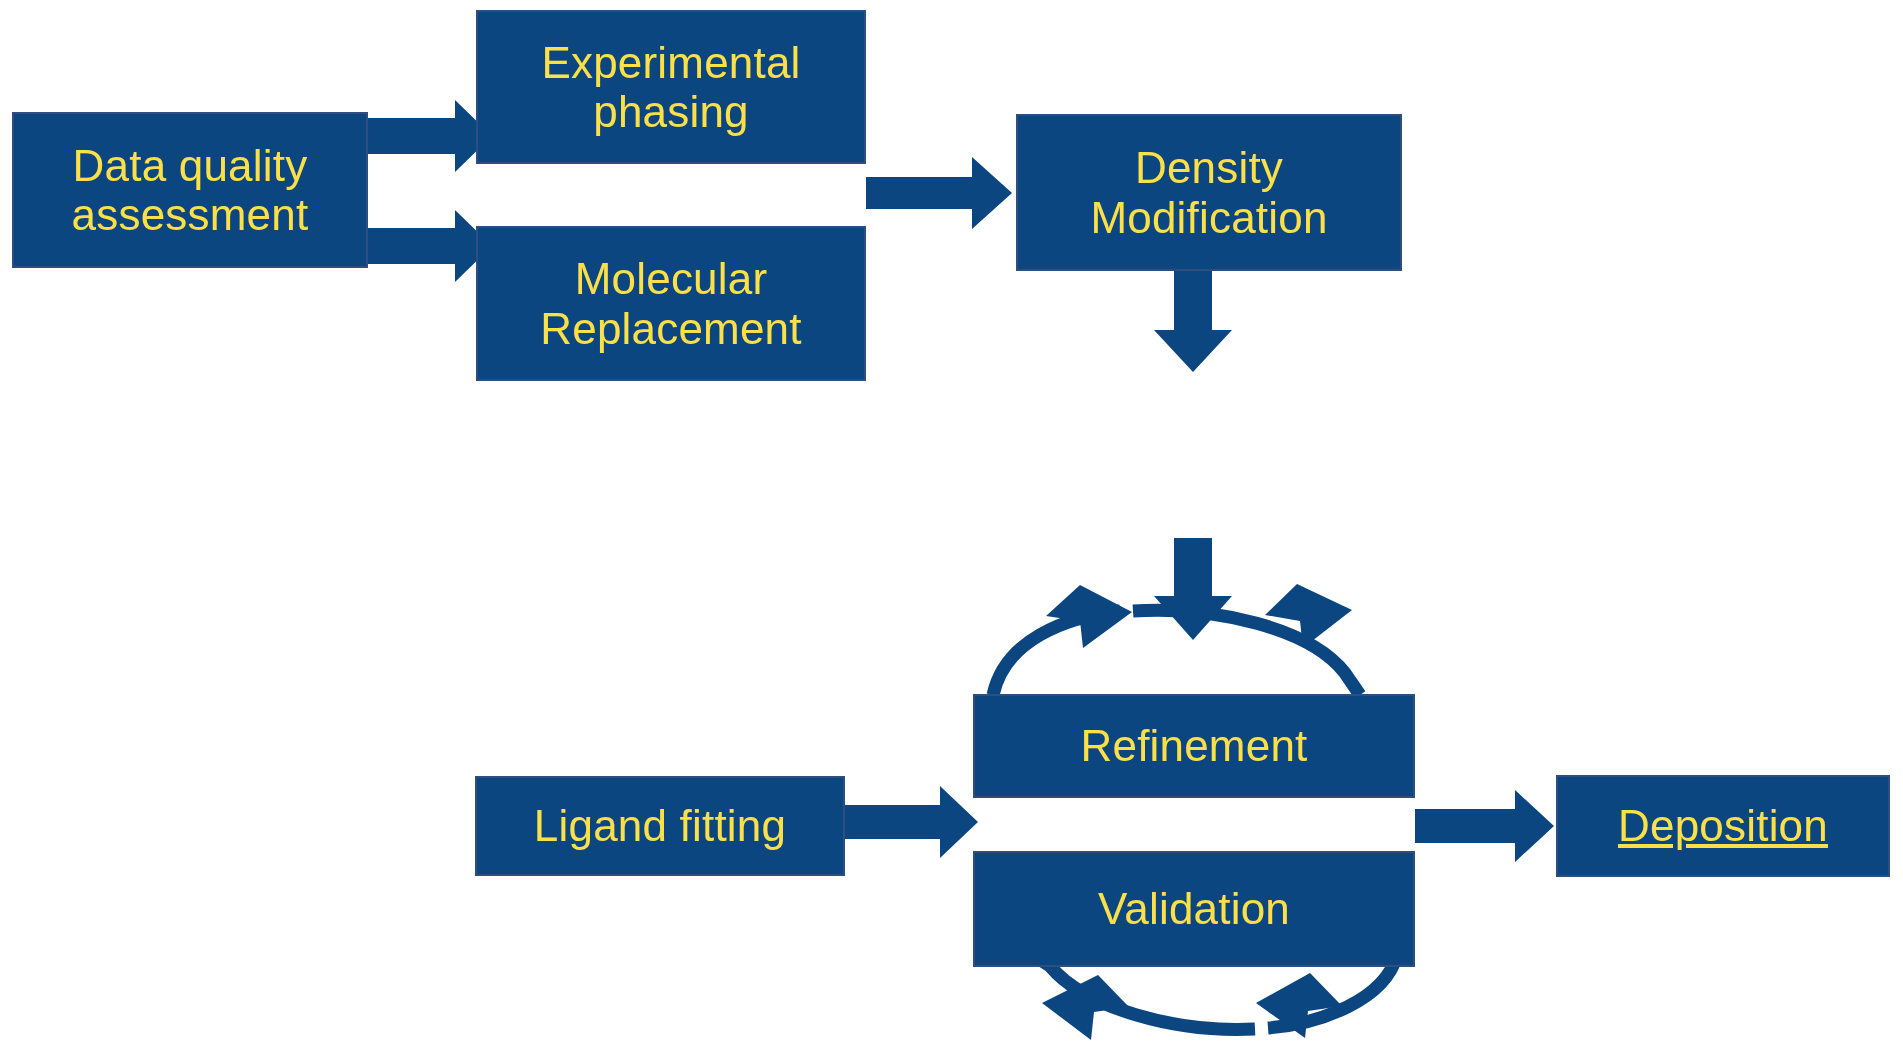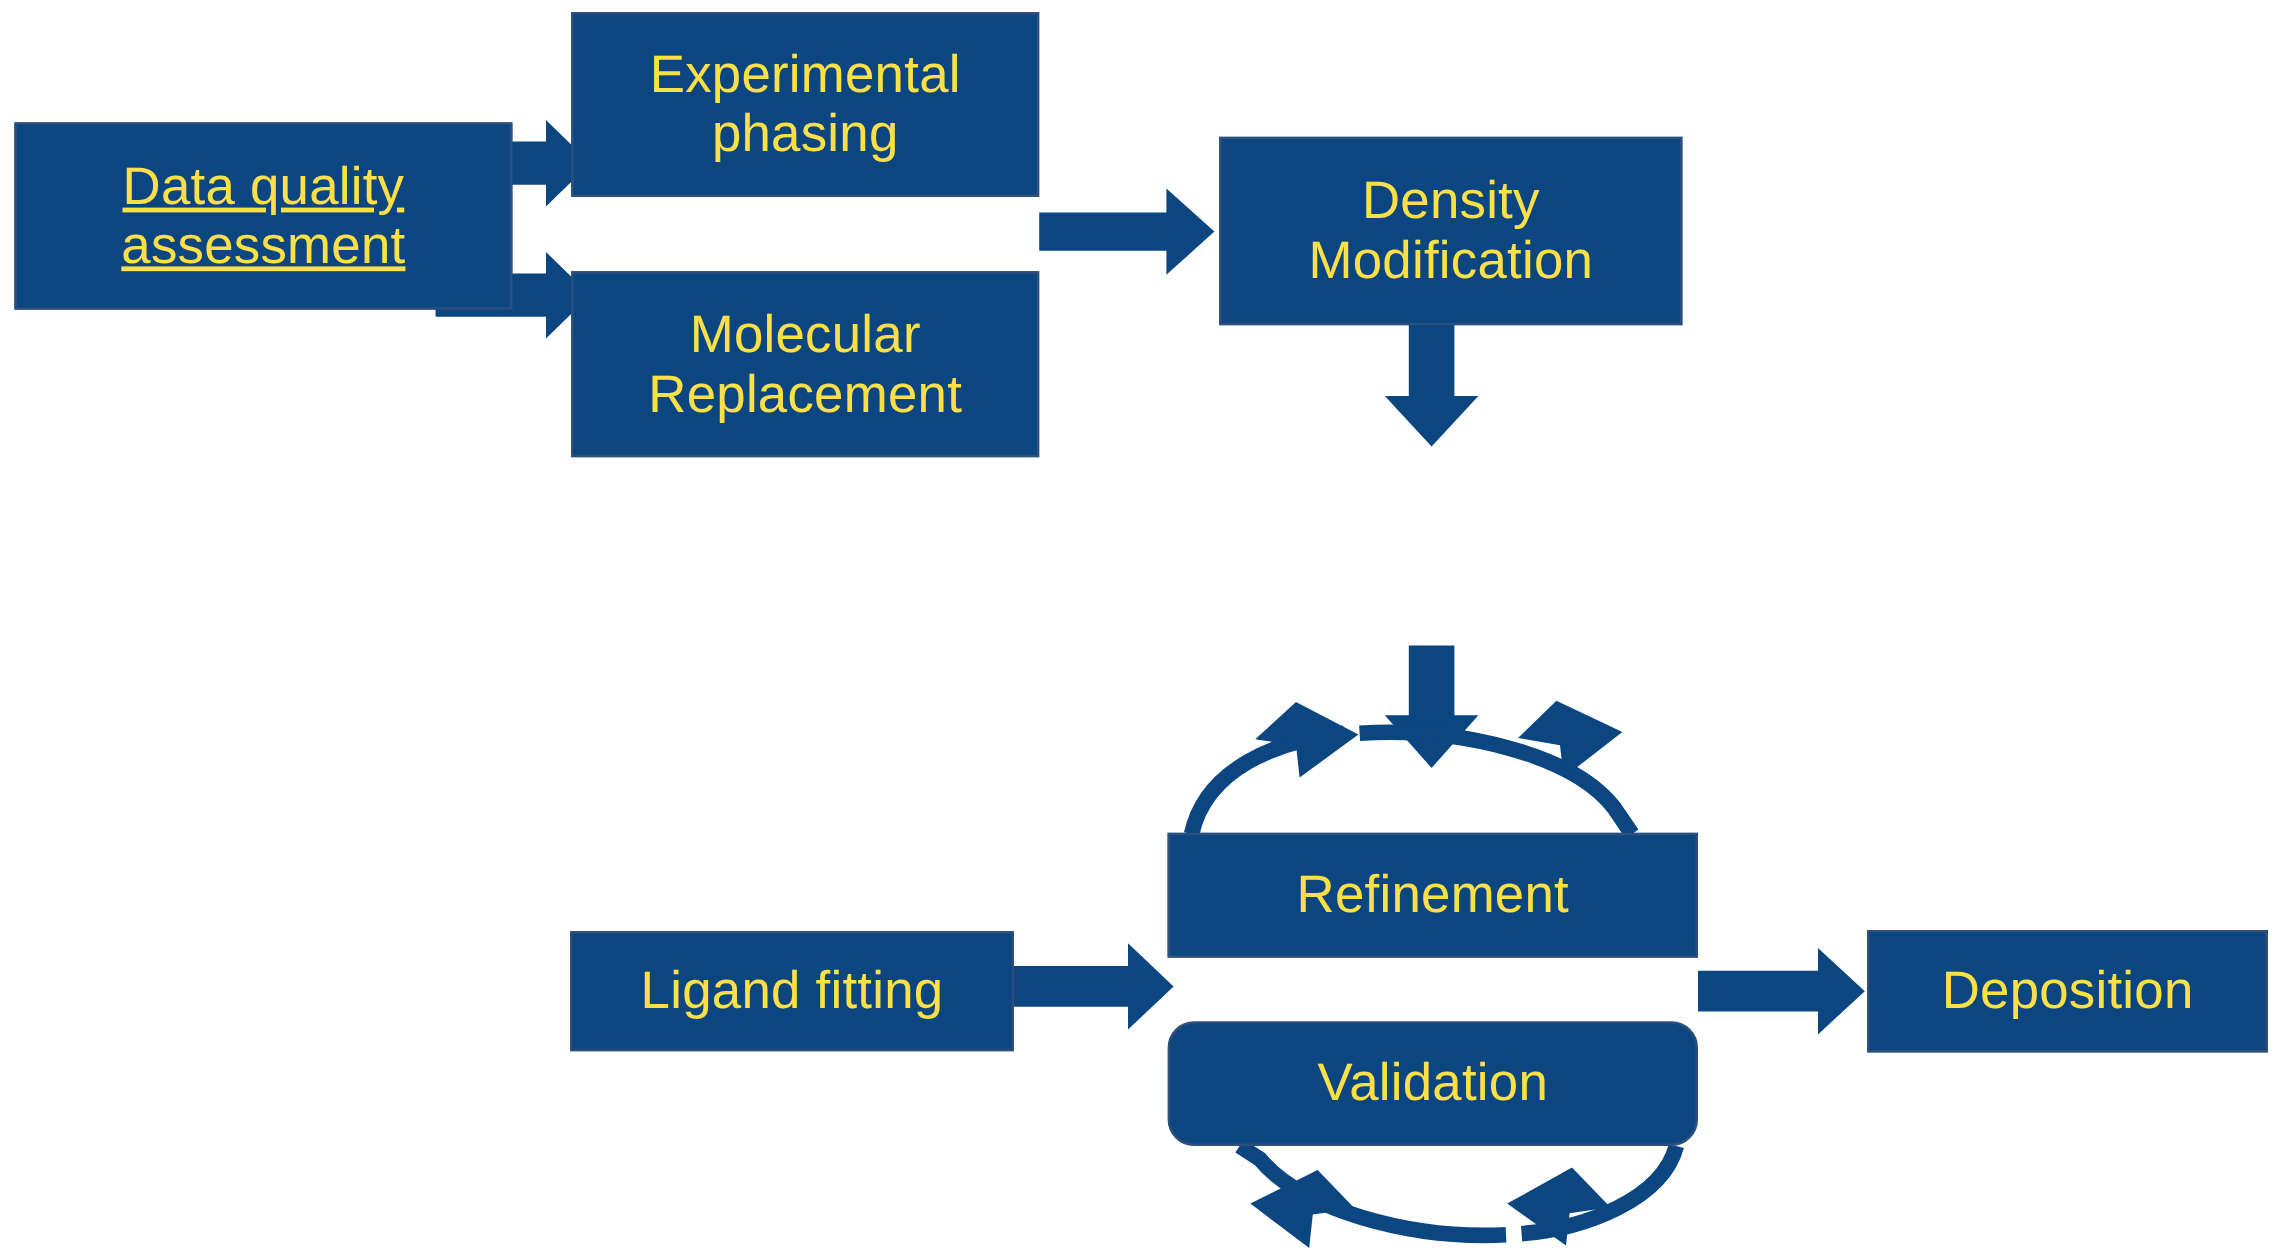--- a/index.html
+++ b/index.html
@@ -27,29 +27,29 @@
     align-items: center;
     justify-content: center;
     text-align: center;
     line-height: 1.12;
     font-size: 44px;
     font-weight: 400;
     letter-spacing: 0.2px;
     white-space: pre-line;
     z-index: 5;
   }
-  .node-data-quality   { left: 12px;   top: 102px; width: 415px; height: 156px; text-decoration: underline; }
+  .node-data-quality   { left: 12px;   top: 112px; width: 356px; height: 156px; }
   .node-exp-phasing    { left: 476px;  top: 10px;  width: 390px; height: 154px; }
   .node-mol-replace    { left: 476px;  top: 226px; width: 390px; height: 155px; }
   .node-density-mod    { left: 1016px; top: 114px; width: 386px; height: 157px; }
   .node-model-rebuild  { left: 1000px; top: 382px; width: 386px; height: 156px; }
   .node-ligand-fitting { left: 475px;  top: 776px; width: 370px; height: 100px; }
   .node-refinement     { left: 973px;  top: 694px; width: 442px; height: 104px; }
-  .node-validation     { left: 973px;  top: 851px; width: 442px; height: 104px; border-radius: 22px; }
-  .node-deposition     { left: 1556px; top: 775px; width: 334px; height: 102px; }
+  .node-validation     { left: 973px;  top: 851px; width: 442px; height: 116px; }
+  .node-deposition     { left: 1556px; top: 775px; width: 334px; height: 102px; text-decoration: underline; }
 
   .arrow-svg {
     position: absolute;
     left: 0;
     top: 0;
     width: 1903px;
     height: 1043px;
     overflow: visible;
     z-index: 2;
   }

